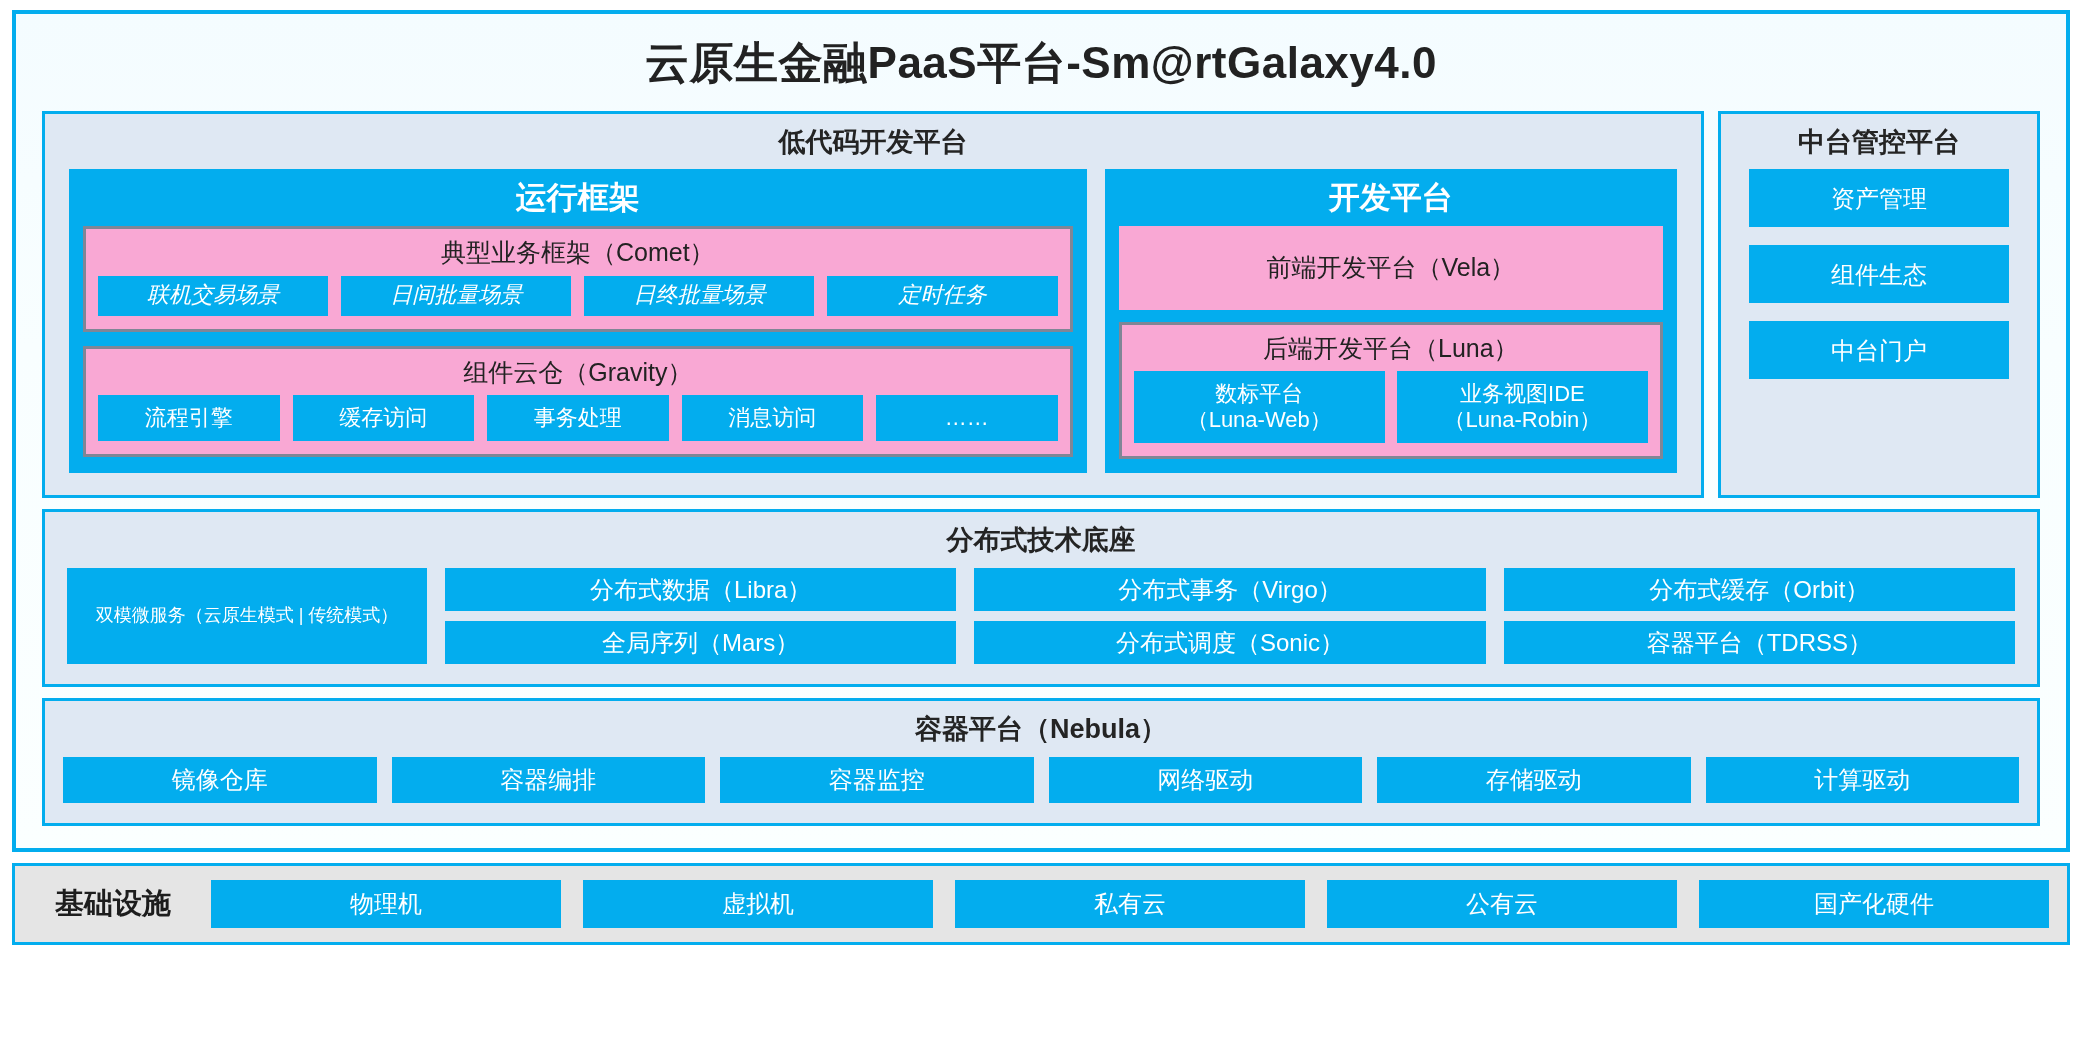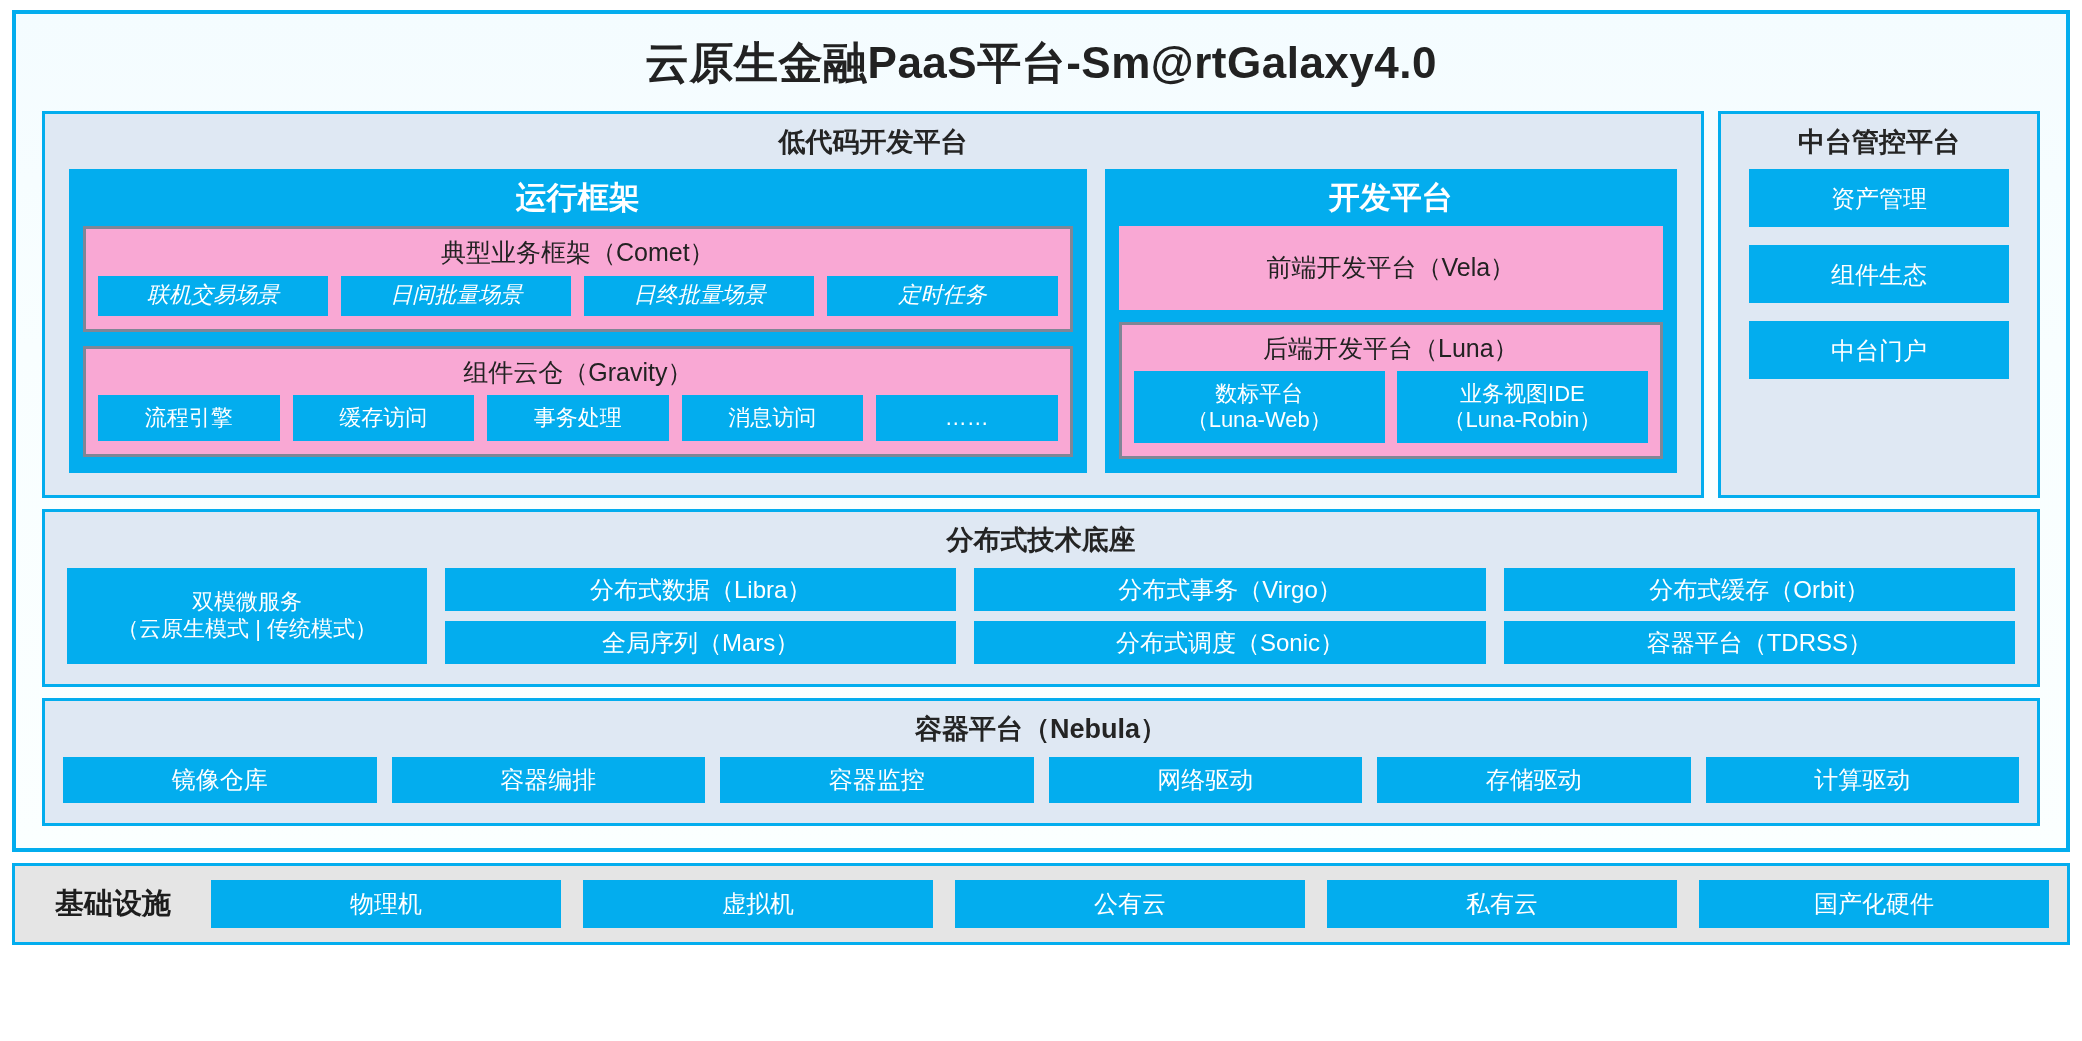--- a/index.html
+++ b/index.html
@@ -165,21 +165,21 @@
   .midoffice-inner .chip { height: 58px; font-size: 24px; }
 
   
   .base-body {
     display: flex;
     gap: 18px;
     padding: 0 22px 20px 22px;
     align-items: stretch;
   }
   .base-wide { flex: 0 0 auto; width: 360px; }
-  .base-wide .chip { height: 100%; min-height: 96px; flex-direction: column; font-size: 22px; }
+  .base-wide .chip { height: 100%; min-height: 96px; flex-direction: row; font-size: 18px; }
   .base-col { flex: 1 1 0; display: flex; flex-direction: column; gap: 10px; }
   .base-col .chip { height: 43px; font-size: 24px; }
 
   
   .container-body {
     display: flex;
     gap: 15px;
     padding: 0 18px 20px 18px;
   }
   .container-body .chip { flex: 1 1 0; height: 46px; font-size: 24px; }
@@ -329,18 +329,18 @@
         <div class="chip">计算驱动</div>
       </div>
     </div>
 
   </div>
 
   <div class="infra">
     <div class="infra-label">基础设施</div>
     <div class="chip">物理机</div>
     <div class="chip">虚拟机</div>
+    <div class="chip">私有云</div>
     <div class="chip">公有云</div>
-    <div class="chip">私有云</div>
     <div class="chip">国产化硬件</div>
   </div>
 
 </div>
 
 </body></html>

